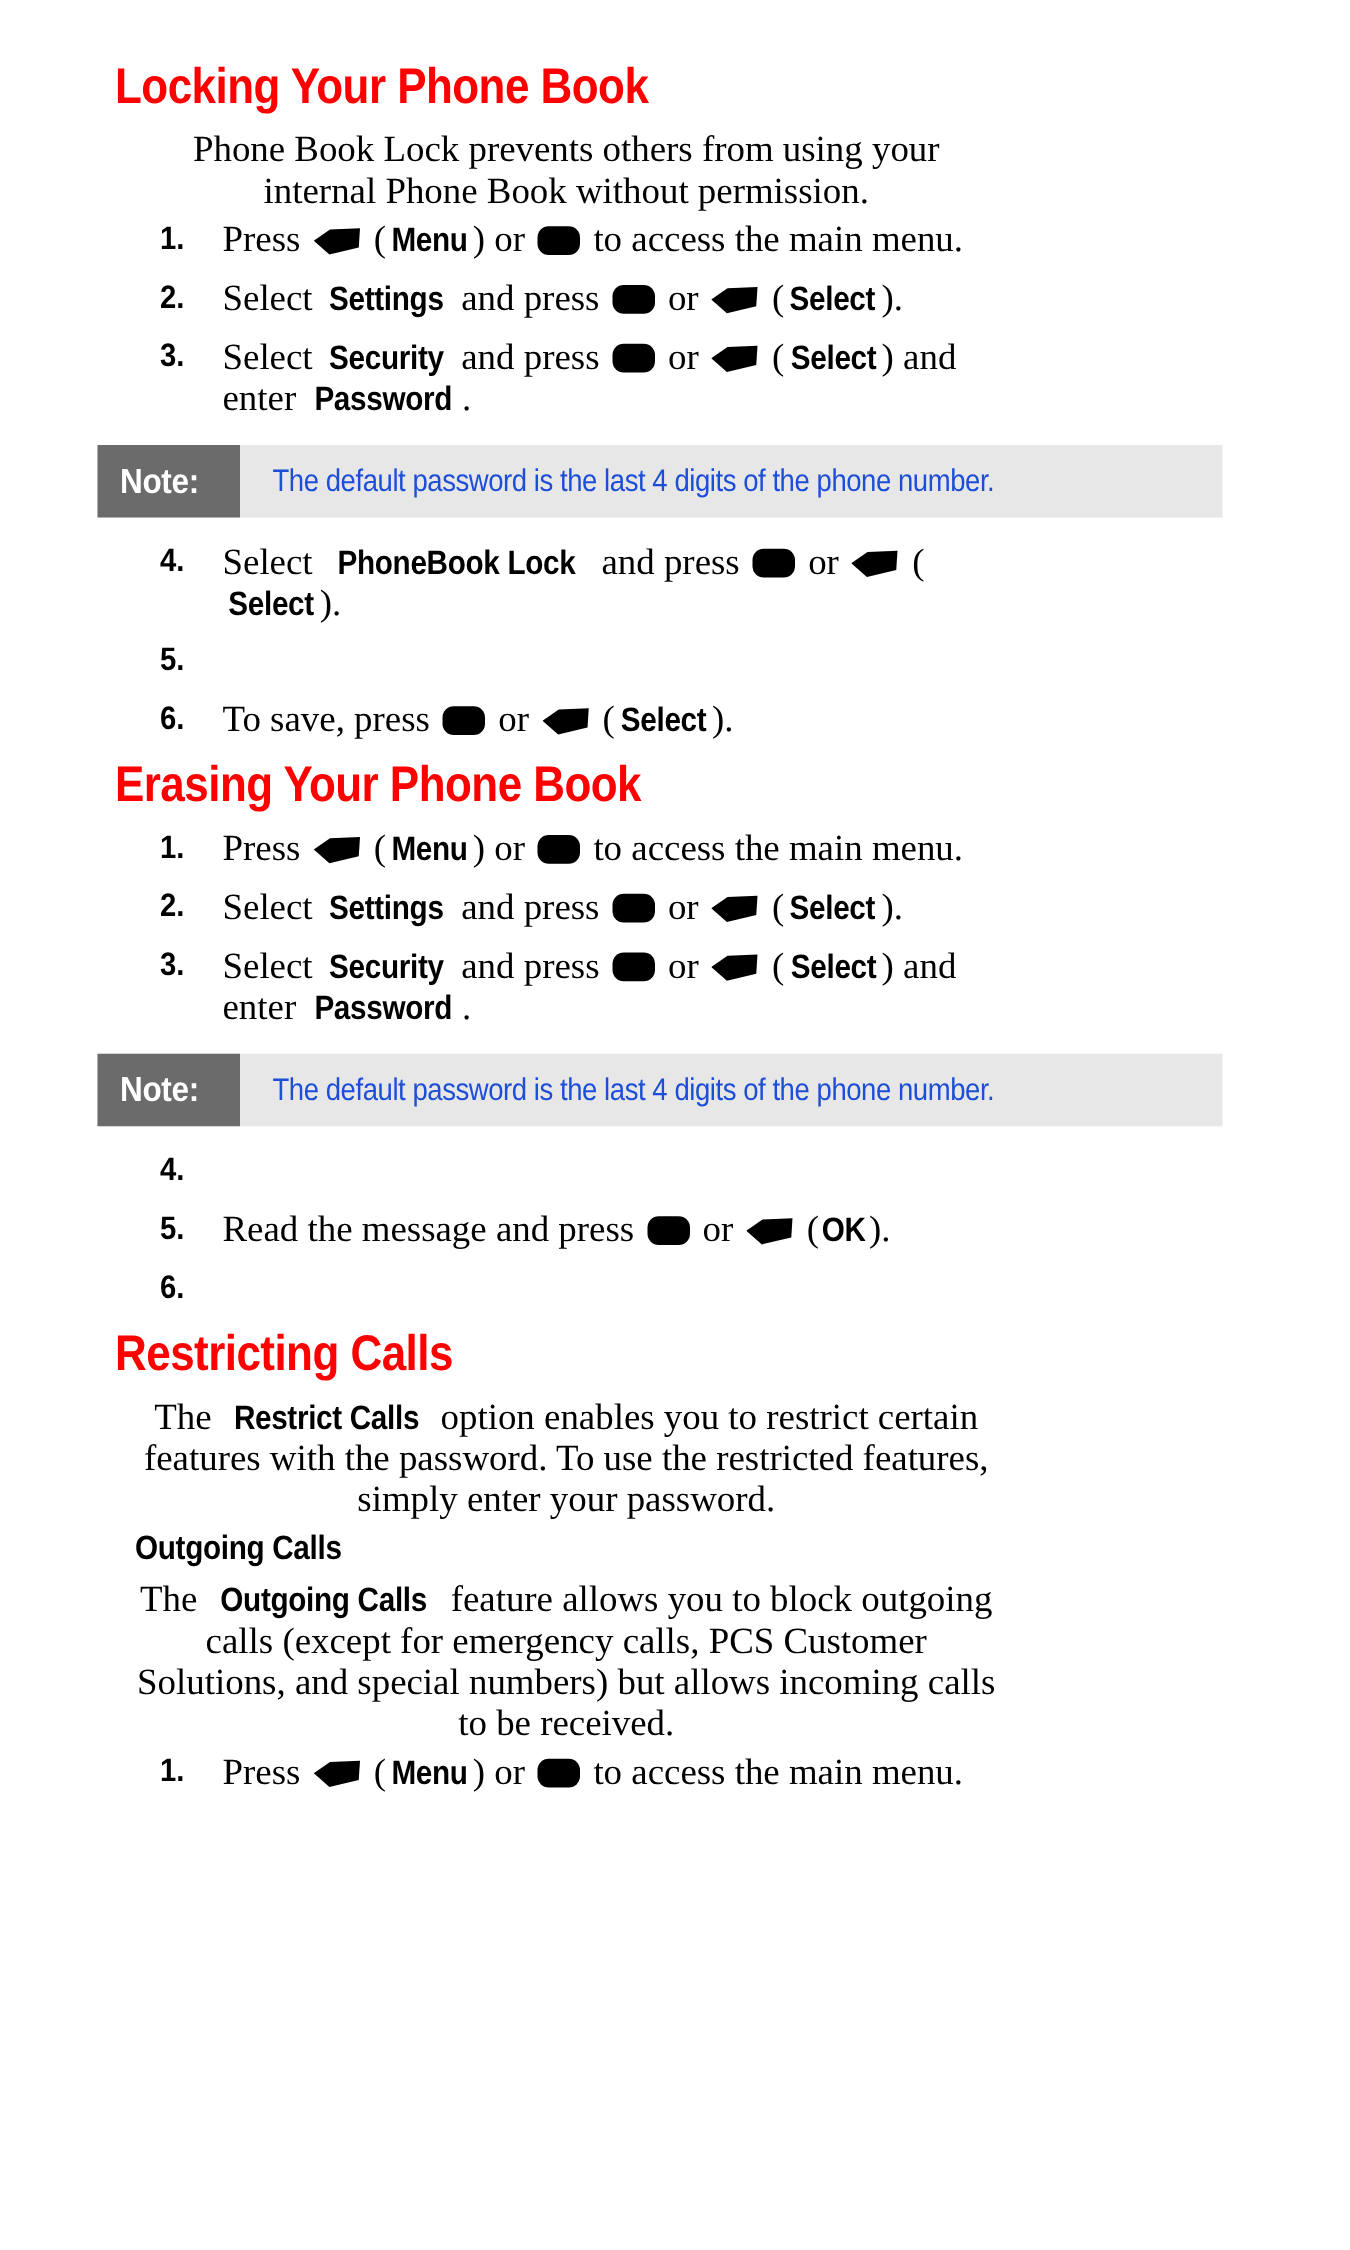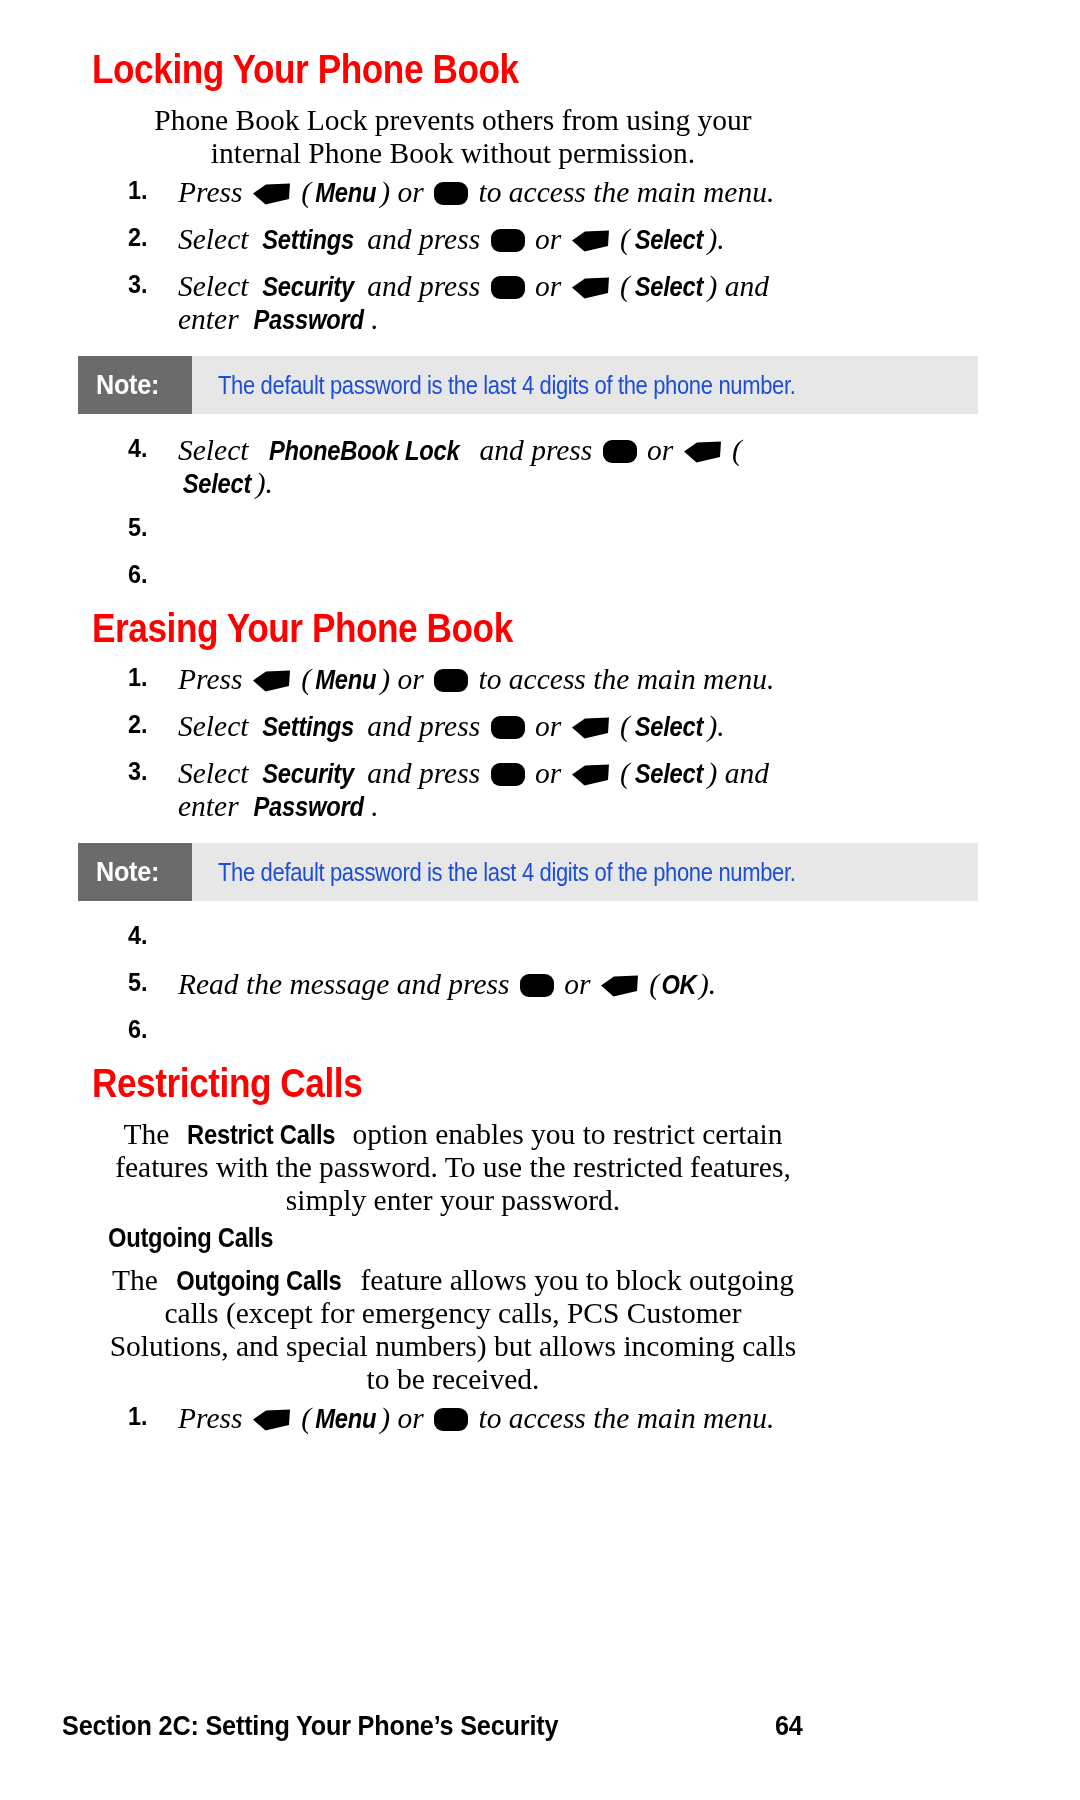--- a/index.html
+++ b/index.html
@@ -71,21 +71,21 @@
   .step-num {
     position: absolute;
     left: 58px;
     top: 0;
     font-family: "Liberation Sans", sans-serif;
     font-weight: bold;
     font-size: 26px;
     transform: scaleX(0.9);
     transform-origin: left center;
   }
-  .step-body { display: inline; font-style: italic; }
+  .step-body { display: inline; }
 
   
   .ui {
     font-family: "Liberation Sans", sans-serif;
     font-weight: bold;
     font-size: 27px;
     letter-spacing: -0.3px;
     display: inline-block;
     transform: scaleX(0.88);
     transform-origin: center;
@@ -203,21 +203,23 @@
       <div class="note-text">
           <span>The default password is the last 4 digits of the phone number.</span>
         </div>
     </div>
 
     <ol class="steps">
         <li class="step"><span class="step-num">4.</span><span class="step-body">Select <span class="ui">PhoneBook Lock</span> and press <span class="key key-ok"></span> or <span class="key key-softkey"><svg width="38" height="22" viewBox="0 0 38 22" xmlns="http://www.w3.org/2000/svg">
                 <path d="M0 10.5 L13 1.5 L37 0.5 L36 16 L12.5 21.5 Z" fill="#000"></path>
               </svg></span> (<span class="ui">Select</span>).</span></li>
         <li class="step"><span class="step-num">5.</span></li>
-        <li class="step"><span class="step-num">6.</span></li>
+        <li class="step"><span class="step-num">6.</span><span class="step-body">To save, press <span class="key key-ok"></span> or <span class="key key-softkey"><svg width="38" height="22" viewBox="0 0 38 22" xmlns="http://www.w3.org/2000/svg">
+                <path d="M0 10.5 L13 1.5 L37 0.5 L36 16 L12.5 21.5 Z" fill="#000"></path>
+              </svg></span> (<span class="ui">Select</span>).</span></li>
       </ol>
   </div>
 
   <div class="sec">
     <h1 class="h1 h1-red">Erasing Your Phone Book</h1>
     <ol class="steps">
         <li class="step"><span class="step-num">1.</span><span class="step-body">Press <span class="key key-softkey"><svg width="38" height="22" viewBox="0 0 38 22" xmlns="http://www.w3.org/2000/svg">
                 <path d="M0 10.5 L13 1.5 L37 0.5 L36 16 L12.5 21.5 Z" fill="#000"></path>
               </svg></span> (<span class="ui">Menu</span>) or <span class="key key-ok"></span> to access the main menu.</span></li>
         <li class="step"><span class="step-num">2.</span><span class="step-body">Select <span class="ui">Settings</span> and press <span class="key key-ok"></span> or <span class="key key-softkey"><svg width="38" height="22" viewBox="0 0 38 22" xmlns="http://www.w3.org/2000/svg">
@@ -252,18 +254,14 @@
 
     <h2 class="h2">Outgoing Calls</h2>
     <p class="para">The <span class="ui">Outgoing Calls</span> feature allows you to block outgoing calls (except for emergency calls, PCS Customer Solutions, and special numbers) but allows incoming calls to be received.</p>
     <ol class="steps">
         <li class="step"><span class="step-num">1.</span><span class="step-body">Press <span class="key key-softkey"><svg width="38" height="22" viewBox="0 0 38 22" xmlns="http://www.w3.org/2000/svg">
                 <path d="M0 10.5 L13 1.5 L37 0.5 L36 16 L12.5 21.5 Z" fill="#000"></path>
               </svg></span> (<span class="ui">Menu</span>) or <span class="key key-ok"></span> to access the main menu.</span></li>
       </ol>
   </div>
 
-  <div class="footer">
-    <div class="footer-left"><span>Section 2C: Setting Your Phone’s Security</span></div>
-    <div class="footer-right"><span>64</span></div>
-  </div>
 
 </div>
 
 </body></html>

